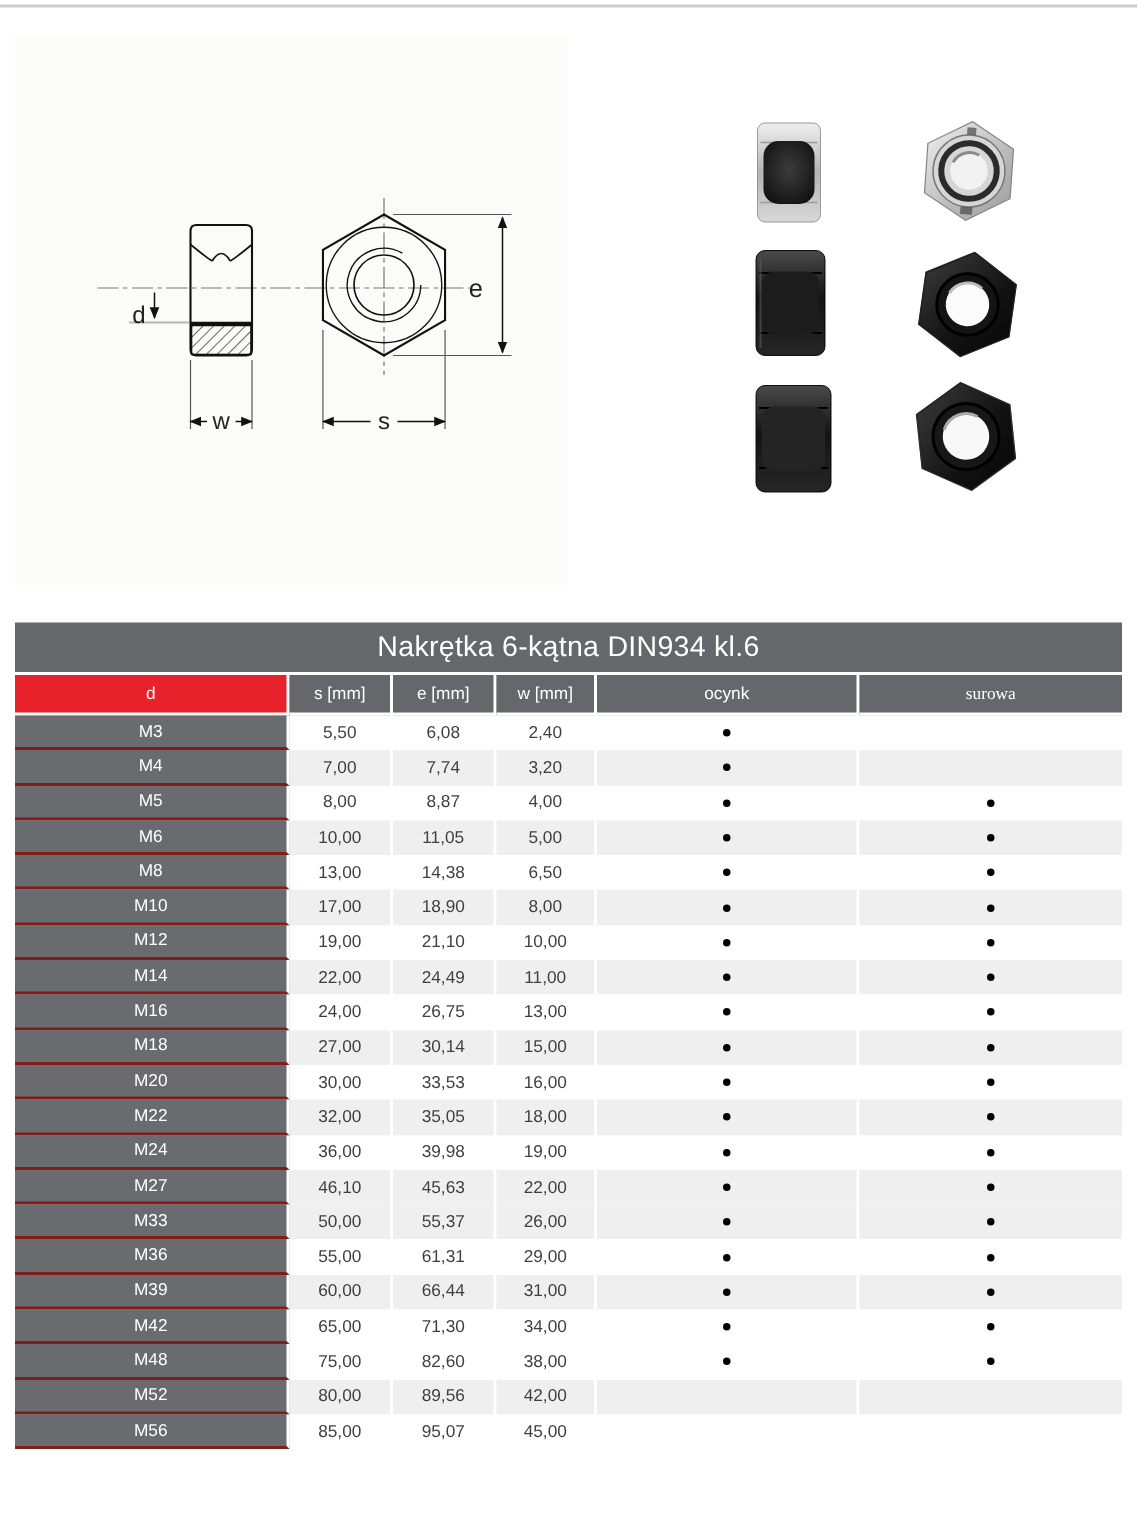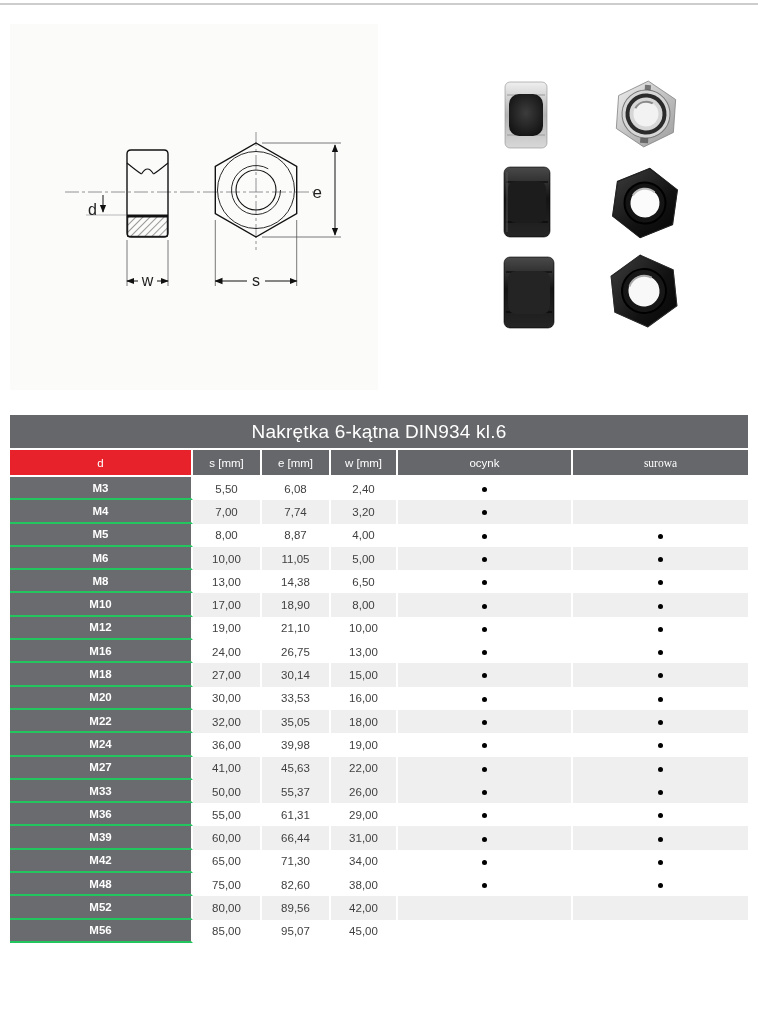--- a/index.html
+++ b/index.html
@@ -26,21 +26,21 @@
   col.c-d{width:183px}col.c-s{width:69px}col.c-e{width:69px}
   col.c-w{width:67px}col.c-ocynk{width:175px}col.c-surowa{width:175px}
   th{height:27px;background:var(--header_gray,#66676b);color:#fff;font-size:11.5px;
     font-weight:normal;text-align:center;vertical-align:middle;
     border-right:2px solid #fff;border-bottom:2px solid #fff;}
   th:last-child{border-right:none;font-family:Liberation Serif, serif;}
   th.col-d{background:var(--accent_red,#e8222b);}
   td{height:23.3px;font-size:11.5px;color:#3f3f3f;text-align:center;vertical-align:middle;
     border-right:2px solid #fff;background:#fff;}
   td:last-child{border-right:none;}
-  td.rowlabel{background:var(--row_label_gray,#6a6b6f);color:#fff;border-bottom:2px solid #22c55e;font-weight:bold;}
+  td.rowlabel{background:var(--row_label_gray,#6a6b6f);color:#fff;border-bottom:2px solid #7f1d1d;}
   tr.stripe td:not(.rowlabel){background:var(--stripe_gray,#efefef);}
   .bullet{display:inline-block;width:5px;height:5px;border-radius:50%;
     background:var(--bullet_black,#000);vertical-align:middle;}
 </style>
 </head>
 <body>
 
 <div class="page">
   <div class="top-rule"></div>
 
@@ -254,20 +254,28 @@
     <td><span class="bullet"></span></td>
   </tr>
           <tr>
     <td class="rowlabel">M12</td>
     <td>19,00</td>
     <td>21,10</td>
     <td>10,00</td>
     <td><span class="bullet"></span></td>
     <td><span class="bullet"></span></td>
   </tr>
+          <tr class="stripe">
+    <td class="rowlabel">M14</td>
+    <td>22,00</td>
+    <td>24,49</td>
+    <td>11,00</td>
+    <td><span class="bullet"></span></td>
+    <td><span class="bullet"></span></td>
+  </tr>
           <tr>
     <td class="rowlabel">M16</td>
     <td>24,00</td>
     <td>26,75</td>
     <td>13,00</td>
     <td><span class="bullet"></span></td>
     <td><span class="bullet"></span></td>
   </tr>
           <tr class="stripe">
     <td class="rowlabel">M18</td>
@@ -296,21 +304,21 @@
           <tr>
     <td class="rowlabel">M24</td>
     <td>36,00</td>
     <td>39,98</td>
     <td>19,00</td>
     <td><span class="bullet"></span></td>
     <td><span class="bullet"></span></td>
   </tr>
           <tr class="stripe">
     <td class="rowlabel">M27</td>
-    <td>41,00</td>
+    <td>46,10</td>
     <td>45,63</td>
     <td>22,00</td>
     <td><span class="bullet"></span></td>
     <td><span class="bullet"></span></td>
   </tr>
           <tr class="stripe">
     <td class="rowlabel">M33</td>
     <td>50,00</td>
     <td>55,37</td>
     <td>26,00</td>

